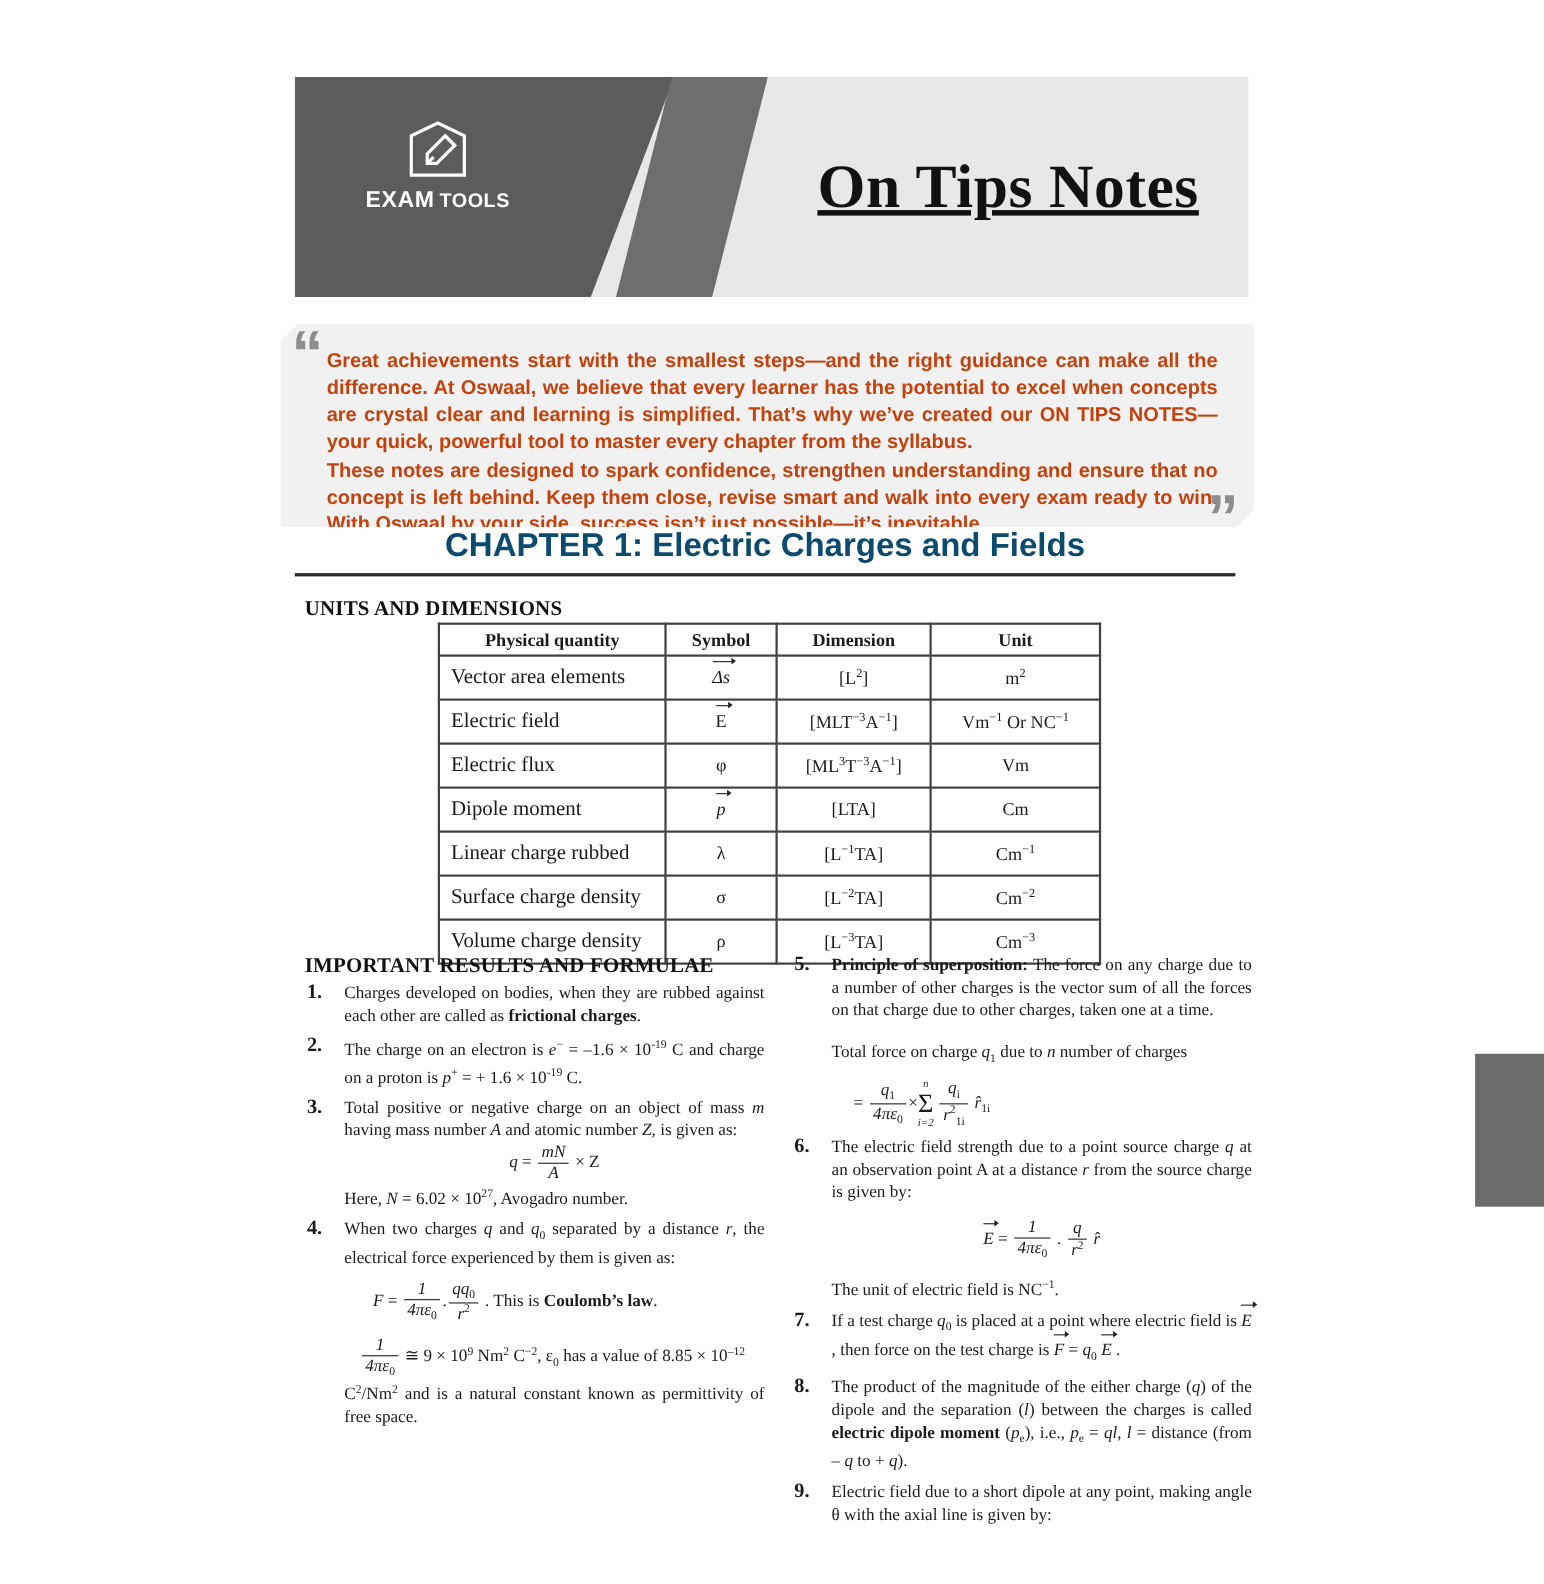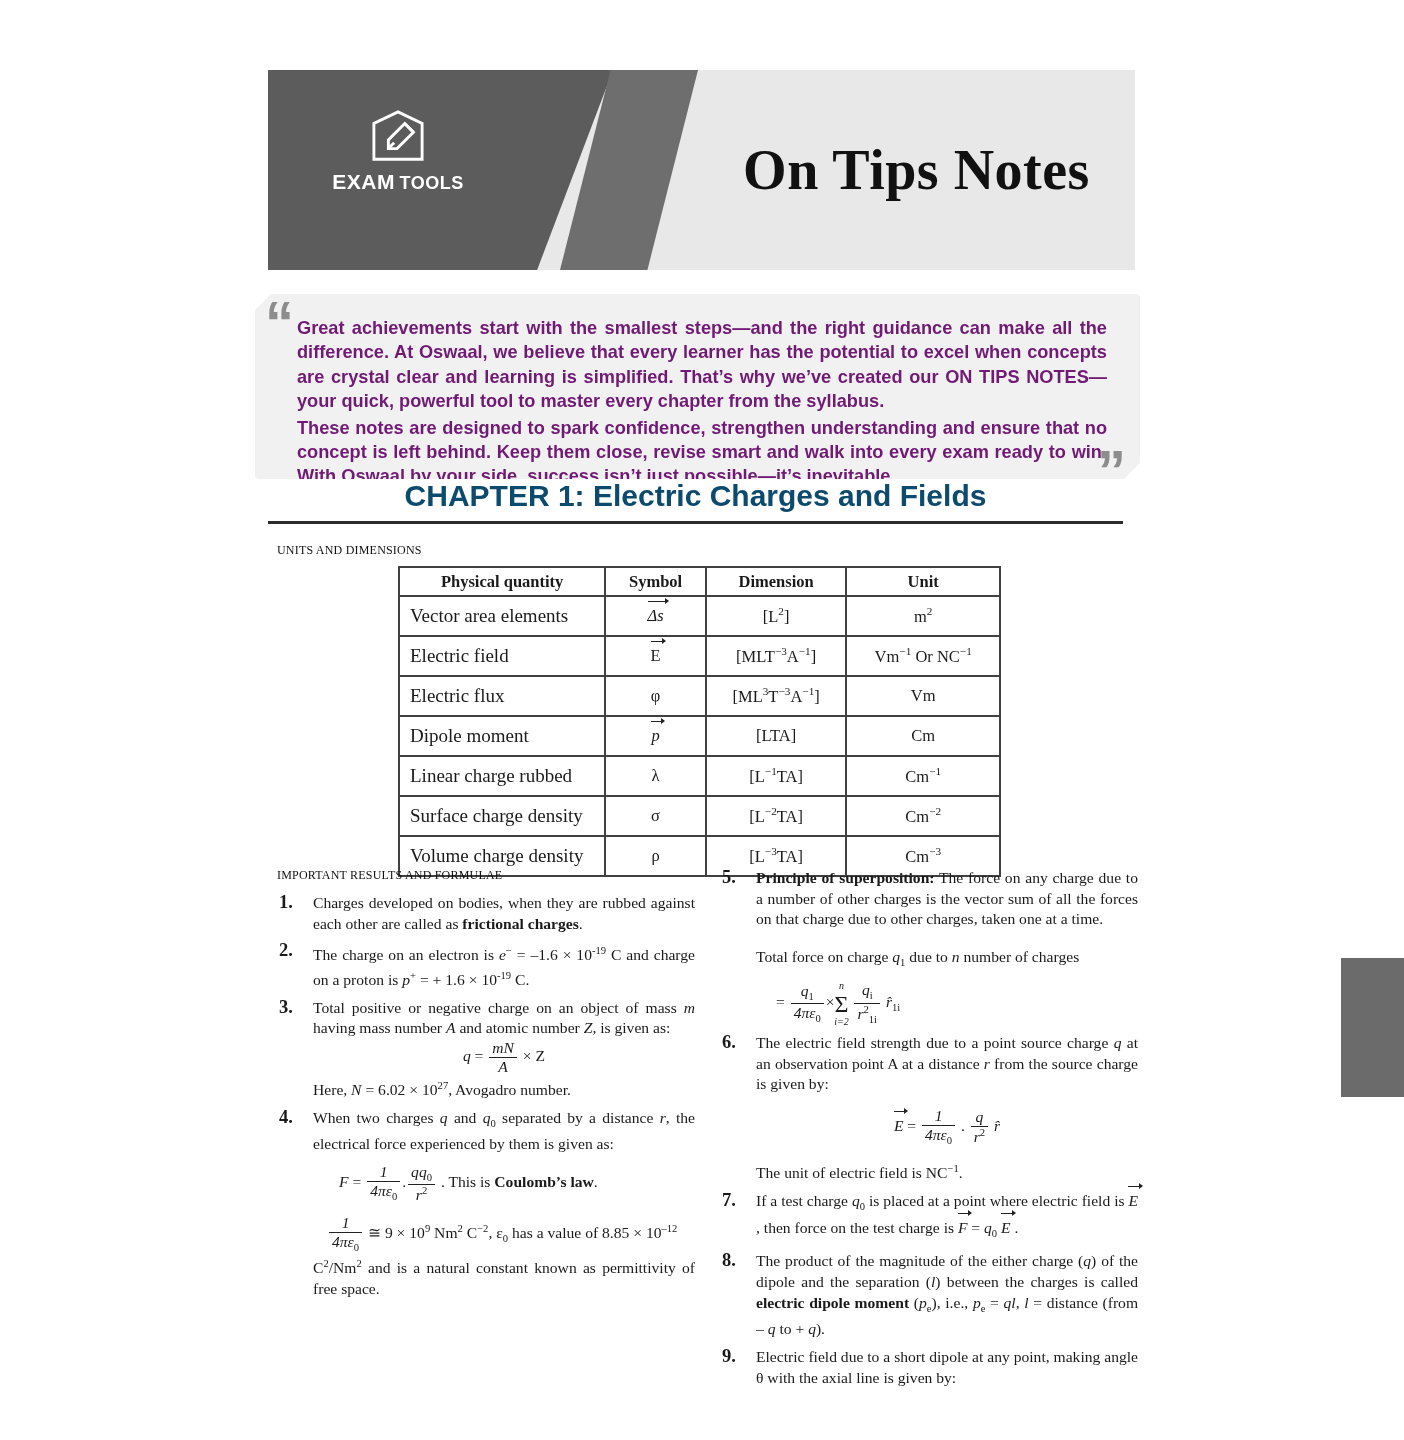--- a/index.html
+++ b/index.html
@@ -78,20 +78,21 @@
     width: 437px;
     height: 200px;
     display: flex;
     align-items: center;
     justify-content: center;
     font-family: "Liberation Serif", serif;
     font-weight: bold;
     font-size: 56px;
     letter-spacing: 0.5px;
     color: #111;
+    text-decoration: underline;
   }
 
   
   .quote-box {
     position: absolute;
     left: 255px;
     top: 294px;
     width: 885px;
     height: 185px;
     background: #f1f1f1;
@@ -118,21 +119,21 @@
   }
   .quote-text {
     position: absolute;
     left: 42px;
     top: 22px;
     width: 810px;
     font-family: "Liberation Sans", sans-serif;
     font-weight: bold;
     font-size: 18.2px;
     line-height: 24.4px;
-    color: #701a75;
+    color: #c2410c;
     text-align: justify;
   }
   .quote-text p { margin: 0; }
   .quote-text p + p { margin-top: 2px; }
 
   
   .chapter-title {
     position: absolute;
     left: 268px;
     top: 479px;
@@ -148,22 +149,22 @@
     left: 268px;
     top: 521px;
     width: 855px;
     border-top: 3px solid #2b2b2b;
   }
 
   
   .sec-head {
     position: absolute;
     font-family: "Liberation Serif", serif;
-    font-weight: normal;
-    font-size: 12px;
+    font-weight: bold;
+    font-size: 19px;
     letter-spacing: 0.2px;
     color: #111;
   }
   #units-head { left: 277px; top: 543px; }
   #formulae-head { left: 277px; top: 868px; }
 
   
   table.units {
     position: absolute;
     left: 398px;

